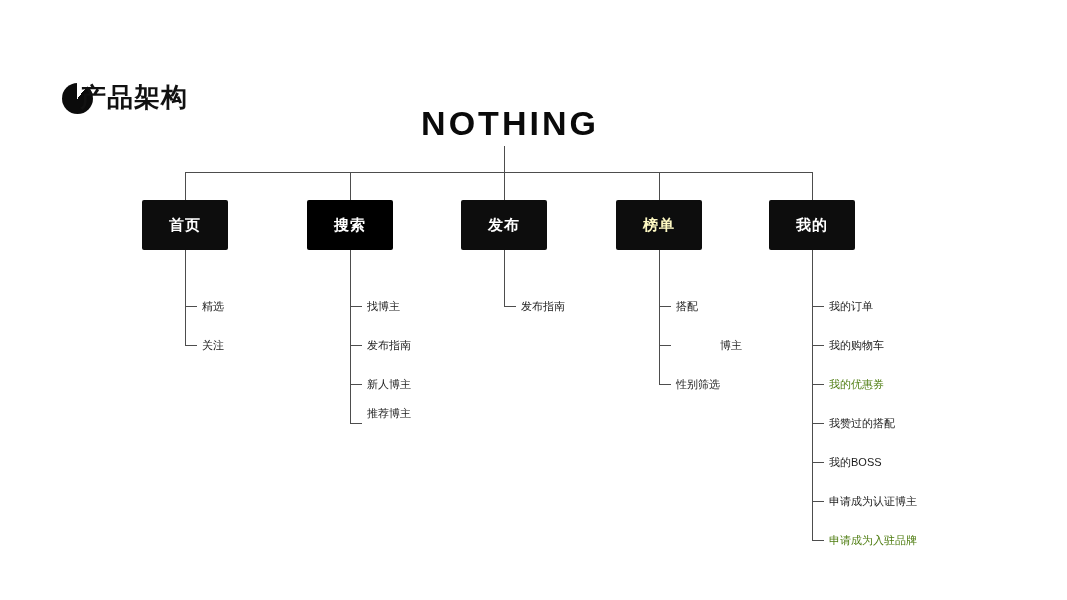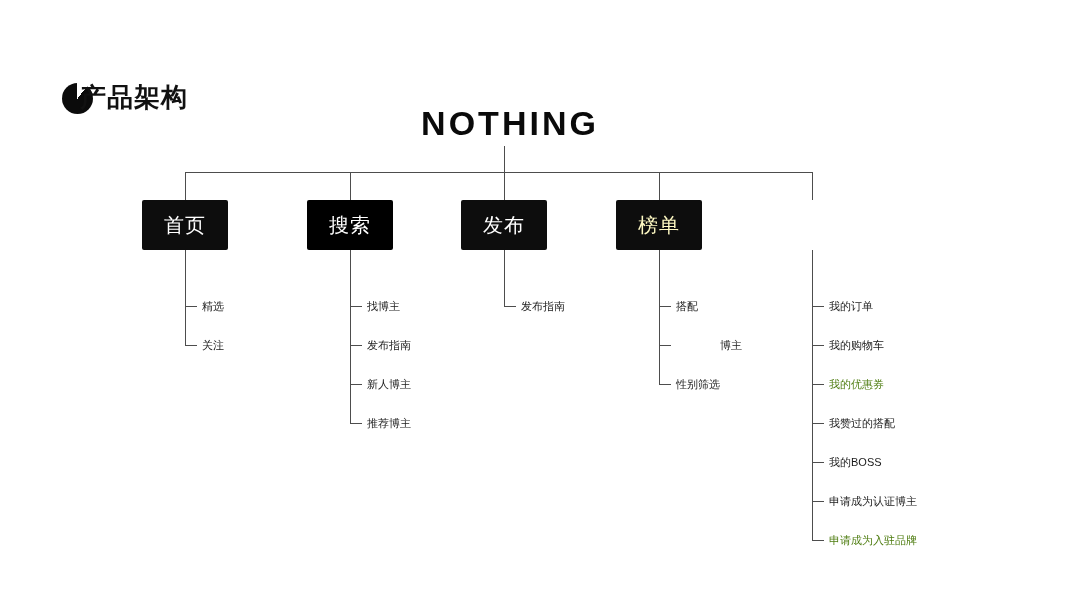--- a/index.html
+++ b/index.html
@@ -58,22 +58,22 @@
   .line {
     position: absolute;
     background: #4d4d4d;
   }
   .node-box {
     position: absolute;
     width: 86px;
     height: 50px;
     background: #0d0d0d;
     color: #ffffff;
-    font-size: 20px;
-    font-weight: normal;
+    font-size: 15px;
+    font-weight: bold;
     letter-spacing: 1px;
     display: flex;
     align-items: center;
     justify-content: center;
     border-radius: 2px;
     box-sizing: border-box;
   }
   .child-label {
     position: absolute;
     font-size: 11px;
@@ -107,36 +107,37 @@
       <div class="line" style="left: 350px; top: 172px; width: 1px; height: 28px; background: rgb(77, 77, 77);"></div>
       <div class="node-box" style="left: 307px; top: 200px; background: #000000; color: rgb(255, 255, 255);">搜索</div>
       <div class="line" style="left: 350px; top: 250px; width: 1px; height: 173px; background: rgb(77, 77, 77);"></div>
       <div class="line" style="left: 350px; top: 306px; width: 12px; height: 1px; background: rgb(77, 77, 77);"></div>
       <div class="child-label" style="left: 367px; top: 296px; color: rgb(26, 26, 26);">找博主</div>
       <div class="line" style="left: 350px; top: 345px; width: 12px; height: 1px; background: rgb(77, 77, 77);"></div>
       <div class="child-label" style="left: 367px; top: 335px; color: rgb(26, 26, 26);">发布指南</div>
       <div class="line" style="left: 350px; top: 384px; width: 12px; height: 1px; background: rgb(77, 77, 77);"></div>
       <div class="child-label" style="left: 367px; top: 374px; color: rgb(26, 26, 26);">新人博主</div>
       <div class="line" style="left: 350px; top: 423px; width: 12px; height: 1px; background: rgb(77, 77, 77);"></div>
-      <div class="child-label" style="left: 367px; top: 413px; color: rgb(26, 26, 26); text-align: right;">推荐博主</div>
+      <div class="child-label" style="left: 367px; top: 403px; color: rgb(26, 26, 26); text-align: right;">推荐博主</div>
       <div class="line" style="left: 504px; top: 172px; width: 1px; height: 28px; background: rgb(77, 77, 77);"></div>
       <div class="node-box" style="left: 461px; top: 200px; background: rgb(13, 13, 13); color: rgb(255, 255, 255);">发布</div>
       <div class="line" style="left: 504px; top: 250px; width: 1px; height: 56px; background: rgb(77, 77, 77);"></div>
       <div class="line" style="left: 504px; top: 306px; width: 12px; height: 1px; background: rgb(77, 77, 77);"></div>
       <div class="child-label" style="left: 521px; top: 296px; color: rgb(26, 26, 26);">发布指南</div>
       <div class="line" style="left: 659px; top: 172px; width: 1px; height: 28px; background: rgb(77, 77, 77);"></div>
       <div class="node-box" style="left: 616px; top: 200px; background: rgb(13, 13, 13); color: #fef9c3;">榜单</div>
       <div class="line" style="left: 659px; top: 250px; width: 1px; height: 134px; background: rgb(77, 77, 77);"></div>
       <div class="line" style="left: 659px; top: 306px; width: 12px; height: 1px; background: rgb(77, 77, 77);"></div>
       <div class="child-label" style="left: 676px; top: 296px; color: rgb(26, 26, 26);">搭配</div>
       <div class="line" style="left: 659px; top: 345px; width: 12px; height: 1px; background: rgb(77, 77, 77);"></div>
       <div class="child-label" style="left: 676px; top: 335px; color: rgb(26, 26, 26); margin-left: 44px;">博主</div>
       <div class="line" style="left: 659px; top: 384px; width: 12px; height: 1px; background: rgb(77, 77, 77);"></div>
       <div class="child-label" style="left: 676px; top: 374px; color: rgb(26, 26, 26);">性别筛选</div>
       <div class="line" style="left: 812px; top: 172px; width: 1px; height: 28px; background: rgb(77, 77, 77);"></div>
+      <div class="node-box" style="left: 769px; top: 200px; background: rgb(13, 13, 13); color: rgb(255, 255, 255);">我的</div>
       <div class="line" style="left: 812px; top: 250px; width: 1px; height: 290px; background: rgb(77, 77, 77);"></div>
       <div class="line" style="left: 812px; top: 306px; width: 12px; height: 1px; background: rgb(77, 77, 77);"></div>
       <div class="child-label" style="left: 829px; top: 296px; color: rgb(26, 26, 26);">我的订单</div>
       <div class="line" style="left: 812px; top: 345px; width: 12px; height: 1px; background: rgb(77, 77, 77);"></div>
       <div class="child-label" style="left: 829px; top: 335px; color: rgb(26, 26, 26);">我的购物车</div>
       <div class="line" style="left: 812px; top: 384px; width: 12px; height: 1px; background: rgb(77, 77, 77);"></div>
       <div class="child-label" style="left: 829px; top: 374px; color: #4d7c0f;">我的优惠券</div>
       <div class="line" style="left: 812px; top: 423px; width: 12px; height: 1px; background: rgb(77, 77, 77);"></div>
       <div class="child-label" style="left: 829px; top: 413px; color: rgb(26, 26, 26);">我赞过的搭配</div>
       <div class="line" style="left: 812px; top: 462px; width: 12px; height: 1px; background: rgb(77, 77, 77);"></div>

